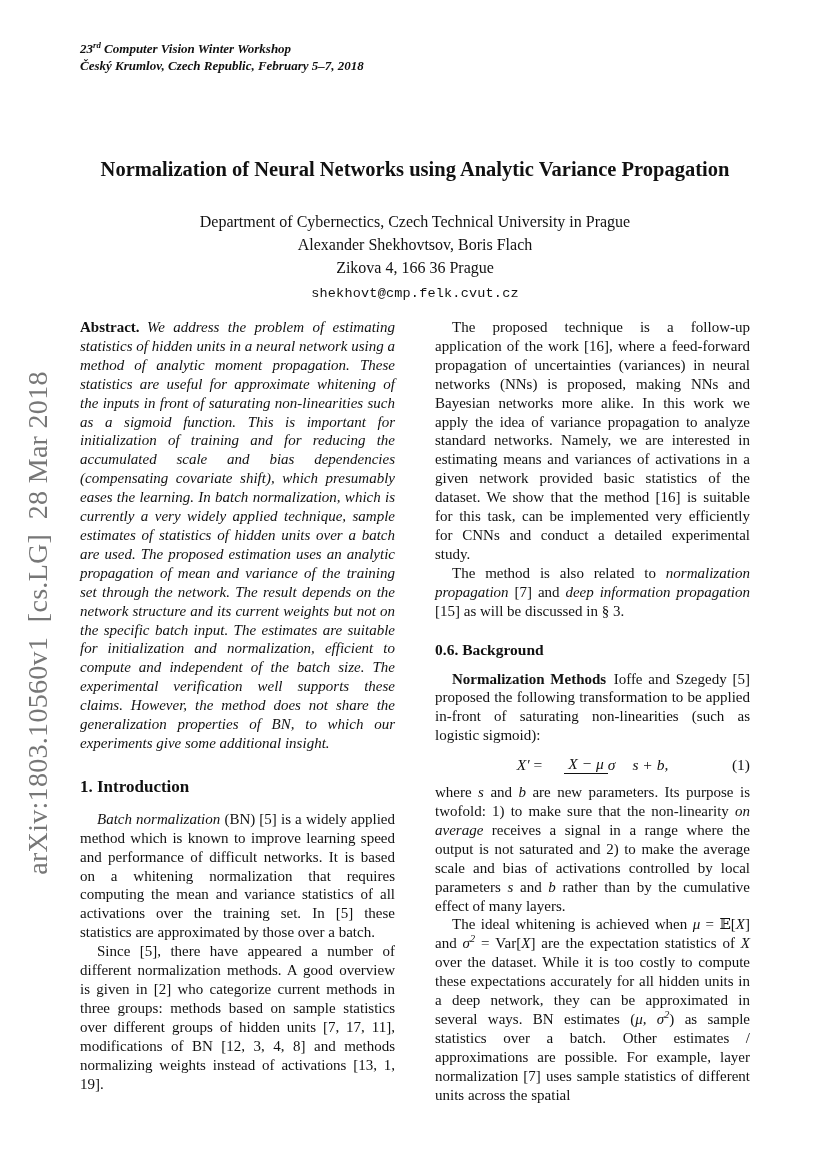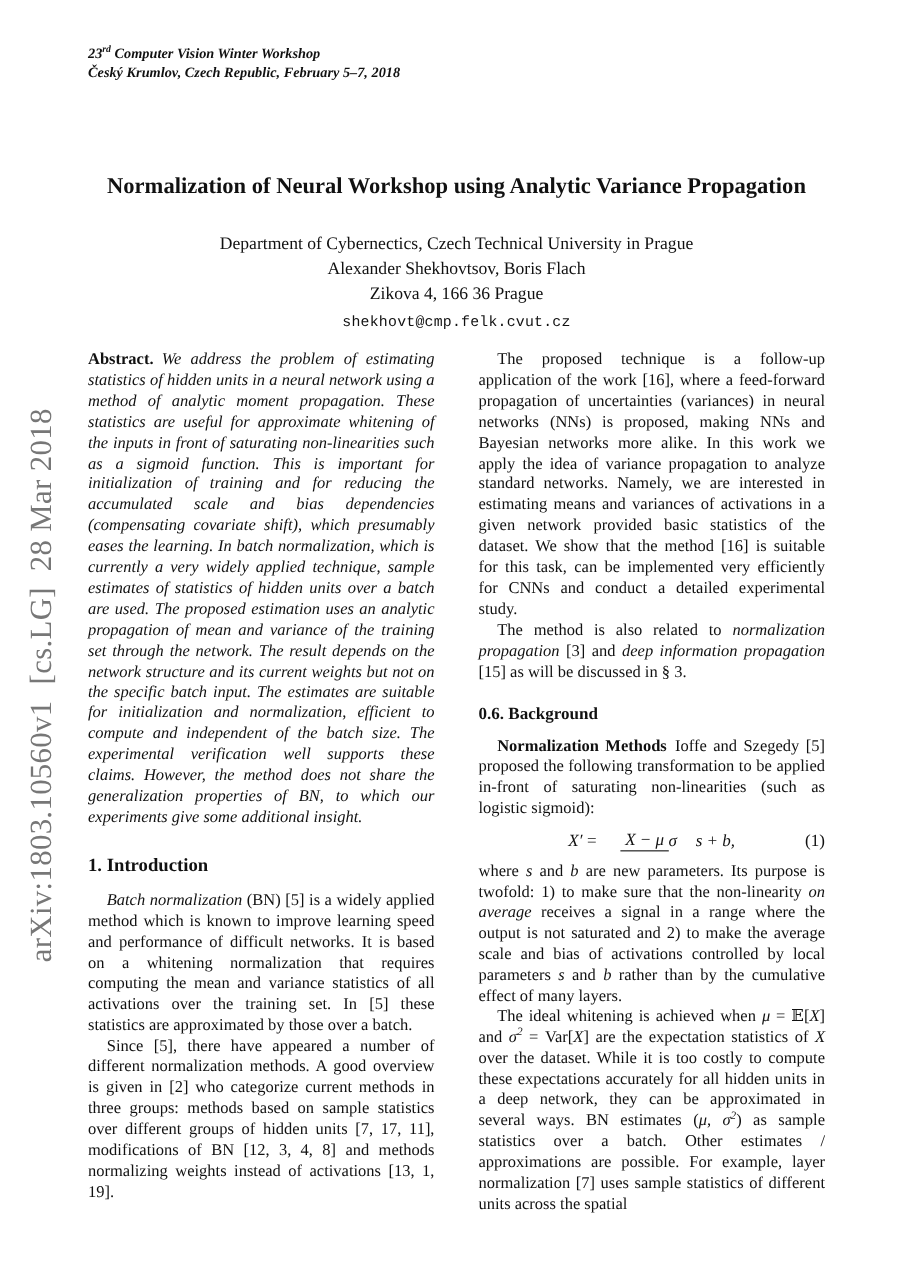--- a/index.html
+++ b/index.html
@@ -132,41 +132,41 @@
 
 <div class="page">
 
   <div class="watermark">arXiv:1803.10560v1  [cs.LG]  28 Mar 2018</div>
 
   <div class="header-info">
     <div><span class="seg-i">23</span><span class="seg-isup">rd</span><span class="seg-i"> Computer Vision Winter Workshop</span></div>
     <div>Český Krumlov, Czech Republic, February 5–7, 2018</div>
   </div>
 
-  <div class="title">Normalization of Neural Workshop using Analytic Variance Propagation</div>
+  <div class="title">Normalization of Neural Networks using Analytic Variance Propagation</div>
 
   <div class="authors-block">
     <div>Department of Cybernectics, Czech Technical University in Prague</div>
     <div>Alexander Shekhovtsov, Boris Flach</div>
     <div>Zikova 4, 166 36 Prague</div>
     <div class="email">shekhovt@cmp.felk.cvut.cz</div>
   </div>
 
   <div class="columns">
 
     <div class="col">
       <p class="abstract-p"><span class="seg-b">Abstract.</span><span class="seg-i"> We address the problem of estimating statistics of hidden units in a neural network using a method of analytic moment propagation. These statistics are useful for approximate whitening of the inputs in front of saturating non-linearities such as a sigmoid function. This is important for initialization of training and for reducing the accumulated scale and bias dependencies (compensating covariate shift), which presumably eases the learning. In batch normalization, which is currently a very widely applied technique, sample estimates of statistics of hidden units over a batch are used. The proposed estimation uses an analytic propagation of mean and variance of the training set through the network. The result depends on the network structure and its current weights but not on the specific batch input. The estimates are suitable for initialization and normalization, efficient to compute and independent of the batch size. The experimental verification well supports these claims. However, the method does not share the generalization properties of BN, to which our experiments give some additional insight.</span></p>
       <div class="section-h1">1. Introduction</div>
       <p class="para indent"><span class="seg-i">Batch normalization</span><span class="seg-r"> (BN) [5] is a widely applied method which is known to improve learning speed and performance of difficult networks. It is based on a whitening normalization that requires computing the mean and variance statistics of all activations over the training set. In [5] these statistics are approximated by those over a batch.</span></p>
       <p class="para indent"><span class="seg-r">Since [5], there have appeared a number of different normalization methods. A good overview is given in [2] who categorize current methods in three groups: methods based on sample statistics over different groups of hidden units [7, 17, 11], modifications of BN [12, 3, 4, 8] and methods normalizing weights instead of activations [13, 1, 19].</span></p>
     </div>
 
     <div class="col">
       <p class="para indent"><span class="seg-r">The proposed technique is a follow-up application of the work [16], where a feed-forward propagation of uncertainties (variances) in neural networks (NNs) is proposed, making NNs and Bayesian networks more alike. In this work we apply the idea of variance propagation to analyze standard networks. Namely, we are interested in estimating means and variances of activations in a given network provided basic statistics of the dataset. We show that the method [16] is suitable for this task, can be implemented very efficiently for CNNs and conduct a detailed experimental study.</span></p>
-      <p class="para indent"><span class="seg-r">The method is also related to </span><span class="seg-i">normalization propagation</span><span class="seg-r"> [3] and </span><span class="seg-i">deep information propagation</span><span class="seg-r"> [15] as will be discussed in § 3.</span></p>
+      <p class="para indent"><span class="seg-r">The method is also related to </span><span class="seg-i">normalization propagation</span><span class="seg-r"> [7] and </span><span class="seg-i">deep information propagation</span><span class="seg-r"> [15] as will be discussed in § 3.</span></p>
       <div class="section-h2">0.6. Background</div>
       <p class="para indent"><span class="seg-b">Normalization Methods</span><span class="seg-r"> Ioffe and Szegedy [5] proposed the following transformation to be applied in-front of saturating non-linearities (such as logistic sigmoid):</span></p>
 
       <div class="equation">
         <span class="eq-body">
           <span class="eq-lhs">X′</span>
           <span class="eq-eq">=</span>
           <span class="frac">
             <span class="num">X − μ</span>
             <span class="den">σ</span>

